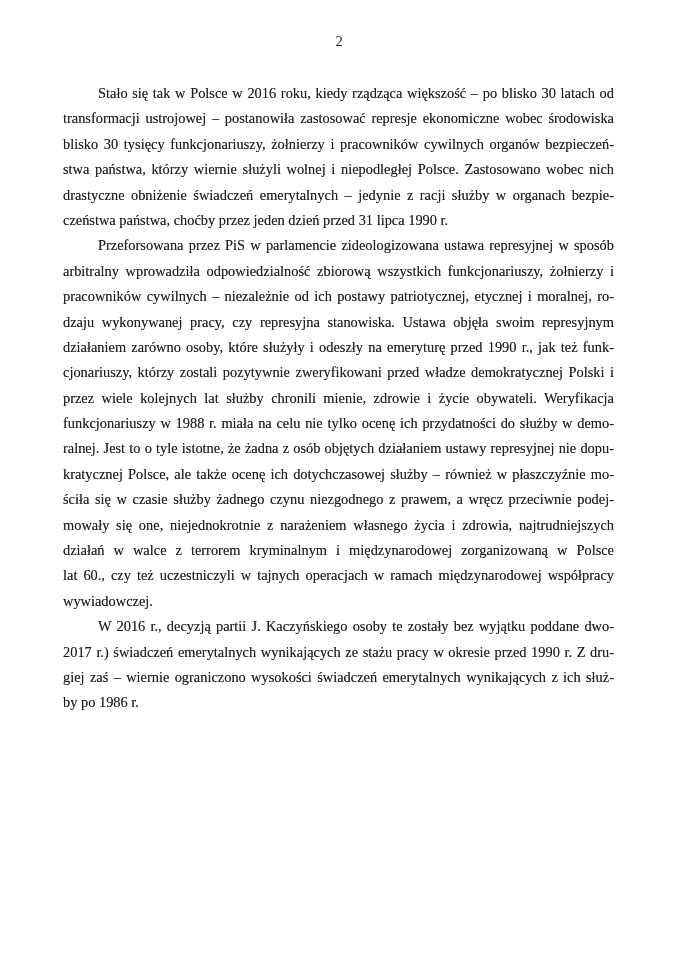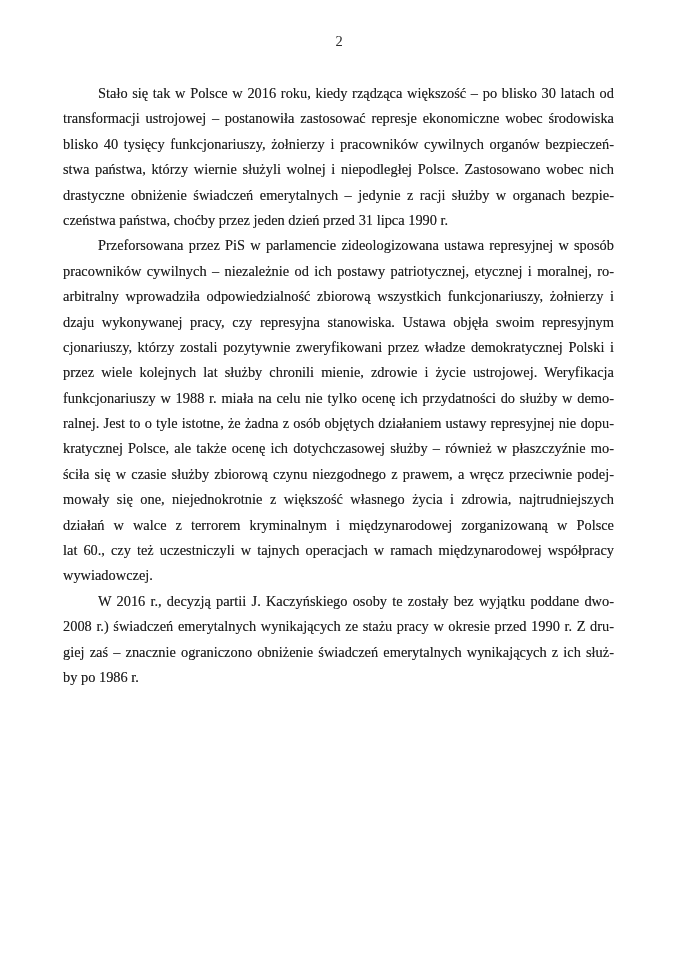--- a/index.html
+++ b/index.html
@@ -59,41 +59,42 @@
 </head>
 <body>
 
 <div class="page">
   <div class="page-number">2</div>
 
   <div class="document-body">
       <div class="paragraph">
         <div class="text-line indent fill">Stało się tak w Polsce w 2016 roku, kiedy rządząca większość – po blisko 30 latach od</div>
         <div class="text-line fill">transformacji ustrojowej – postanowiła zastosować represje ekonomiczne wobec środowiska</div>
-        <div class="text-line fill">blisko 40 tysięcy funkcjonariuszy, żołnierzy i pracowników cywilnych organów bezpieczeń-</div>
+        <div class="text-line fill">blisko 30 tysięcy funkcjonariuszy, żołnierzy i pracowników cywilnych organów bezpieczeń-</div>
         <div class="text-line fill">stwa państwa, którzy wiernie służyli wolnej i niepodległej Polsce. Zastosowano wobec nich</div>
         <div class="text-line fill">drastyczne obniżenie świadczeń emerytalnych – jedynie z racji służby w organach bezpie-</div>
         <div class="text-line">czeństwa państwa, choćby przez jeden dzień przed 31 lipca 1990 r.</div>
       </div>
       <div class="paragraph">
         <div class="text-line indent fill">Przeforsowana przez PiS w parlamencie zideologizowana ustawa represyjnej w sposób</div>
+        <div class="text-line fill">arbitralny wprowadziła odpowiedzialność zbiorową wszystkich funkcjonariuszy, żołnierzy i</div>
         <div class="text-line fill">pracowników cywilnych – niezależnie od ich postawy patriotycznej, etycznej i moralnej, ro-</div>
-        <div class="text-line fill">arbitralny wprowadziła odpowiedzialność zbiorową wszystkich funkcjonariuszy, żołnierzy i</div>
         <div class="text-line fill">dzaju wykonywanej pracy, czy represyjna stanowiska. Ustawa objęła swoim represyjnym</div>
-        <div class="text-line fill">cjonariuszy, którzy zostali pozytywnie zweryfikowani przez władze demokratycznej Polski i</div>
-        <div class="text-line fill">przez wiele kolejnych lat służby chronili mienie, zdrowie i życie ustrojowej. Weryfikacja</div>
+        <div class="text-line fill">działaniem zarówno osoby, które służyły i odeszły na emeryturę przed 1990 r., jak też funk-</div>
+        <div class="text-line fill">cjonariuszy, którzy zostali pozytywnie zweryfikowani przed władze demokratycznej Polski i</div>
+        <div class="text-line fill">przez wiele kolejnych lat służby chronili mienie, zdrowie i życie obywateli. Weryfikacja</div>
         <div class="text-line fill">funkcjonariuszy w 1988 r. miała na celu nie tylko ocenę ich przydatności do służby w demo-</div>
         <div class="text-line fill">ralnej. Jest to o tyle istotne, że żadna z osób objętych działaniem ustawy represyjnej nie dopu-</div>
         <div class="text-line fill">kratycznej Polsce, ale także ocenę ich dotychczasowej służby – również w płaszczyźnie mo-</div>
-        <div class="text-line fill">ściła się w czasie służby zbiorową czynu niezgodnego z prawem, a wręcz przeciwnie podej-</div>
-        <div class="text-line fill">mowały się one, niejednokrotnie z większość własnego życia i zdrowia, najtrudniejszych</div>
+        <div class="text-line fill">ściła się w czasie służby żadnego czynu niezgodnego z prawem, a wręcz przeciwnie podej-</div>
+        <div class="text-line fill">mowały się one, niejednokrotnie z narażeniem własnego życia i zdrowia, najtrudniejszych</div>
         <div class="text-line fill">działań w walce z terrorem kryminalnym i międzynarodowej zorganizowaną w Polsce początku</div>
         <div class="text-line fill">lat 60., czy też uczestniczyli w tajnych operacjach w ramach międzynarodowej współpracy</div>
         <div class="text-line">wywiadowczej.</div>
       </div>
       <div class="paragraph">
         <div class="text-line indent fill">W 2016 r., decyzją partii J. Kaczyńskiego osoby te zostały bez wyjątku poddane dwo-</div>
-        <div class="text-line fill">2008 r.) świadczeń emerytalnych wynikających ze stażu pracy w okresie przed 1990 r. Z dru-</div>
-        <div class="text-line fill">giej zaś – znacznie ograniczono obniżenie świadczeń emerytalnych wynikających z ich służ-</div>
+        <div class="text-line fill">2017 r.) świadczeń emerytalnych wynikających ze stażu pracy w okresie przed 1990 r. Z dru-</div>
+        <div class="text-line fill">giej zaś – wiernie ograniczono wysokości świadczeń emerytalnych wynikających z ich służ-</div>
         <div class="text-line">by po 1986 r.</div>
       </div>
     </div>
 </div>
 
 </body></html>

